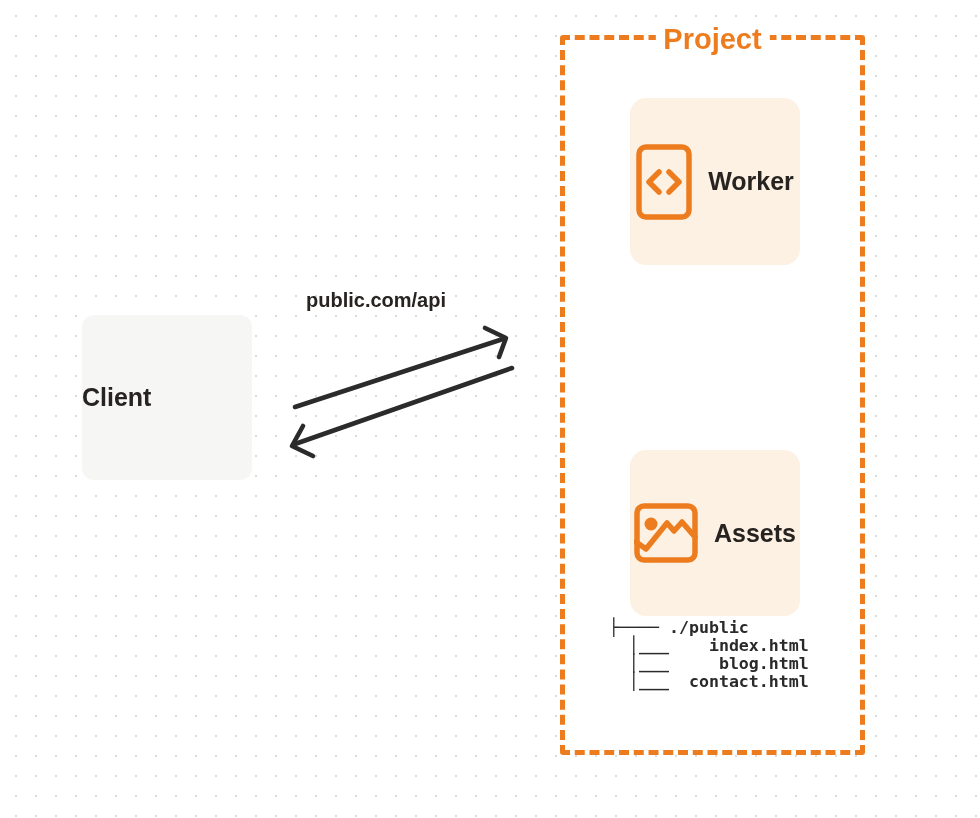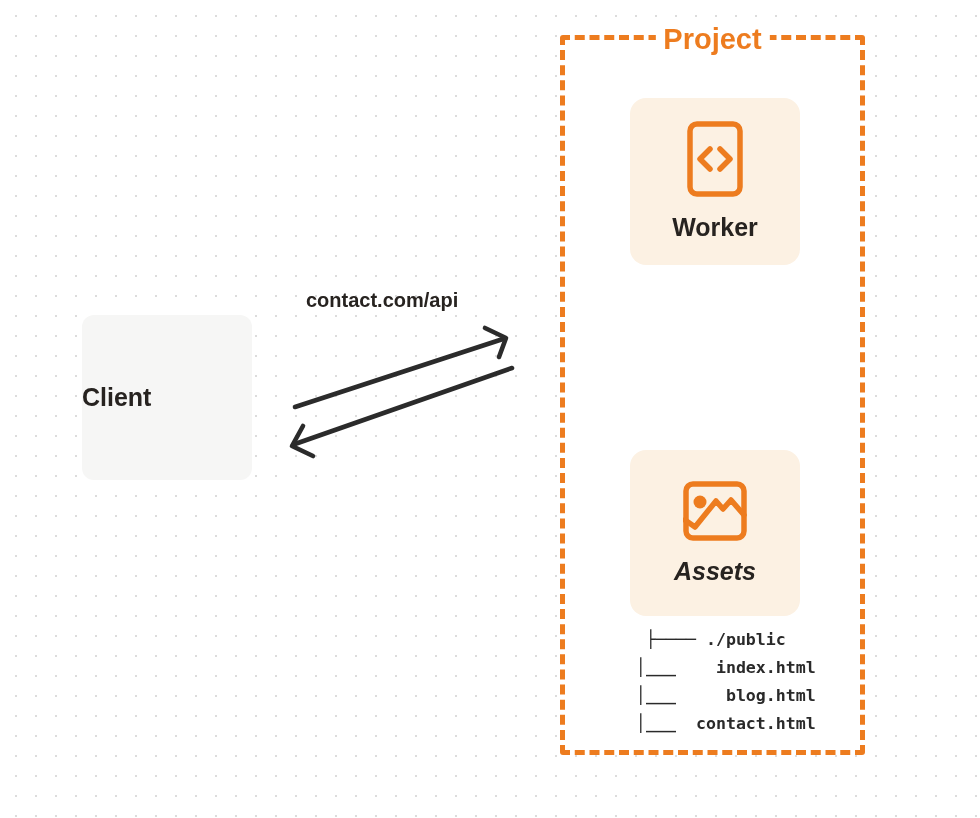--- a/index.html
+++ b/index.html
@@ -56,37 +56,36 @@
     padding:0 8px;
     font-size:29px;font-weight:700;color:var(--accent);
     white-space:nowrap;
   }
 
   
   .card{
     position:absolute;left:65px;width:170px;
     background:var(--card-bg);
     border-radius:16px;
-    display:flex;flex-direction:column;align-items:center;justify-content:center;
+    display:flex;flex-direction:row;align-items:center;justify-content:center;
     gap:16px;
   }
   .card.worker{top:58px;height:167px;}
-  .card.assets{top:410px;height:166px;font-style:italic;}
+  .card.assets{top:410px;height:166px;}
   .icon-stroke{stroke:var(--accent);fill:none;stroke-width:5.5;}
   .icon-fill{fill:var(--accent);}
 
   
   .tree{
-    position:absolute;left:43px;top:578px;margin:8px;
+    position:absolute;left:43px;top:578px;margin:1px;
     font-family:"DejaVu Sans Mono", monospace;
-    font-size:16.6px;line-height:28px;
+    font-size:16.6px;line-height:18px;
     font-weight:600;
     color:var(--tree-ink);
     white-space:pre;
-    text-align:center;
   }
 </style>
 </head>
 <body>
 
 <div class="canvas">
 
   <svg class="arrows" viewBox="0 0 980 818">
     <g>
       <line class="arrow-stroke" x1="295" y1="407" x2="503" y2="339"></line>
@@ -95,21 +94,21 @@
     <g>
       <line class="arrow-stroke" x1="512" y1="368" x2="295" y2="444"></line>
       <polyline class="arrow-stroke" points="303,426 292,446 313,456"></polyline>
     </g>
   </svg>
 
   <div class="client-box">
     <span class="node-label">Client</span>
   </div>
 
-  <div class="req-label">contact.com/api</div>
+  <div class="req-label">public.com/api</div>
 
   <div class="project-box">
     <div class="project-legend">Project</div>
 
     <div class="card worker">
       <svg width="56" height="76" viewBox="0 0 56 76">
         <rect class="icon-stroke" x="3" y="3" width="50" height="70" rx="7"></rect>
         <path class="icon-stroke" d="M23 28 L13 38 L23 48" stroke-linecap="round" stroke-linejoin="round"></path>
         <path class="icon-stroke" d="M33 28 L43 38 L33 48" stroke-linecap="round" stroke-linejoin="round"></path>
       </svg>

